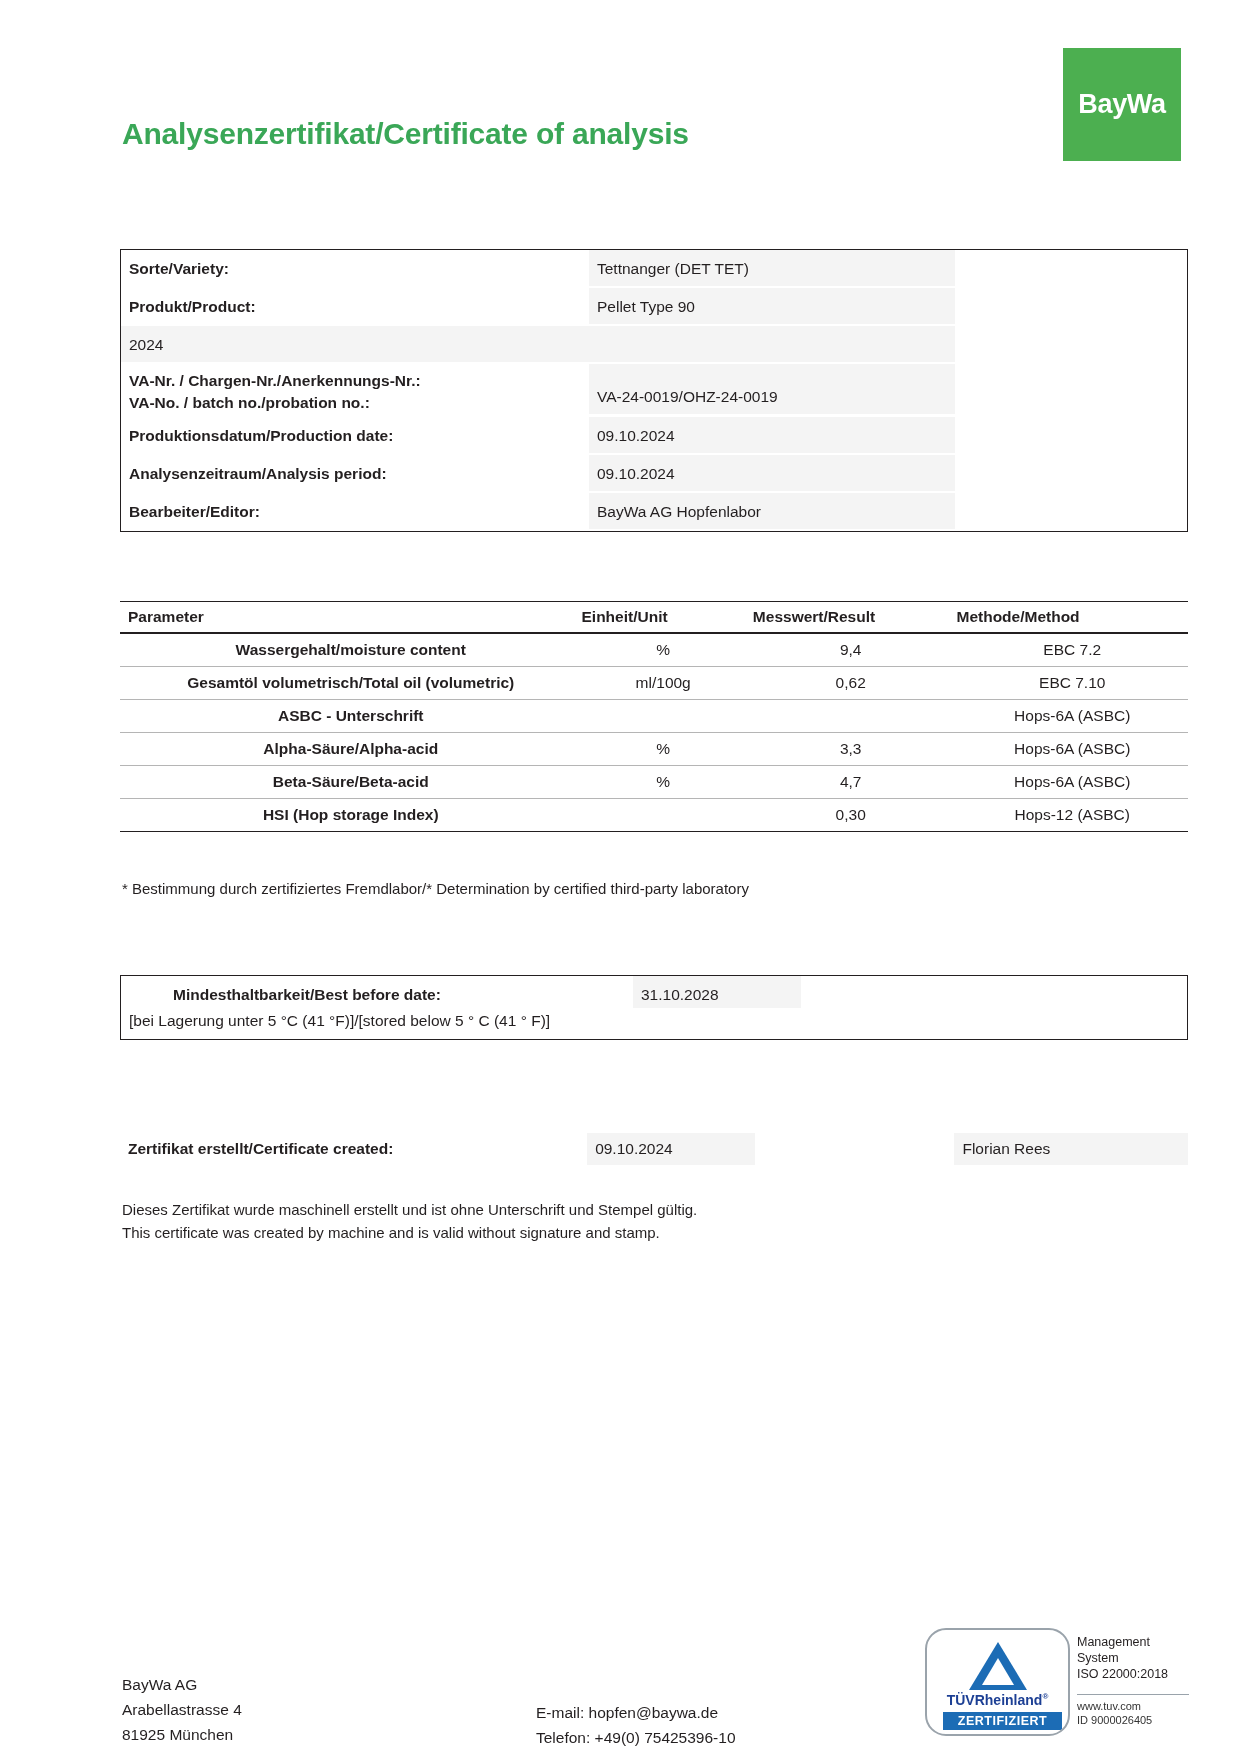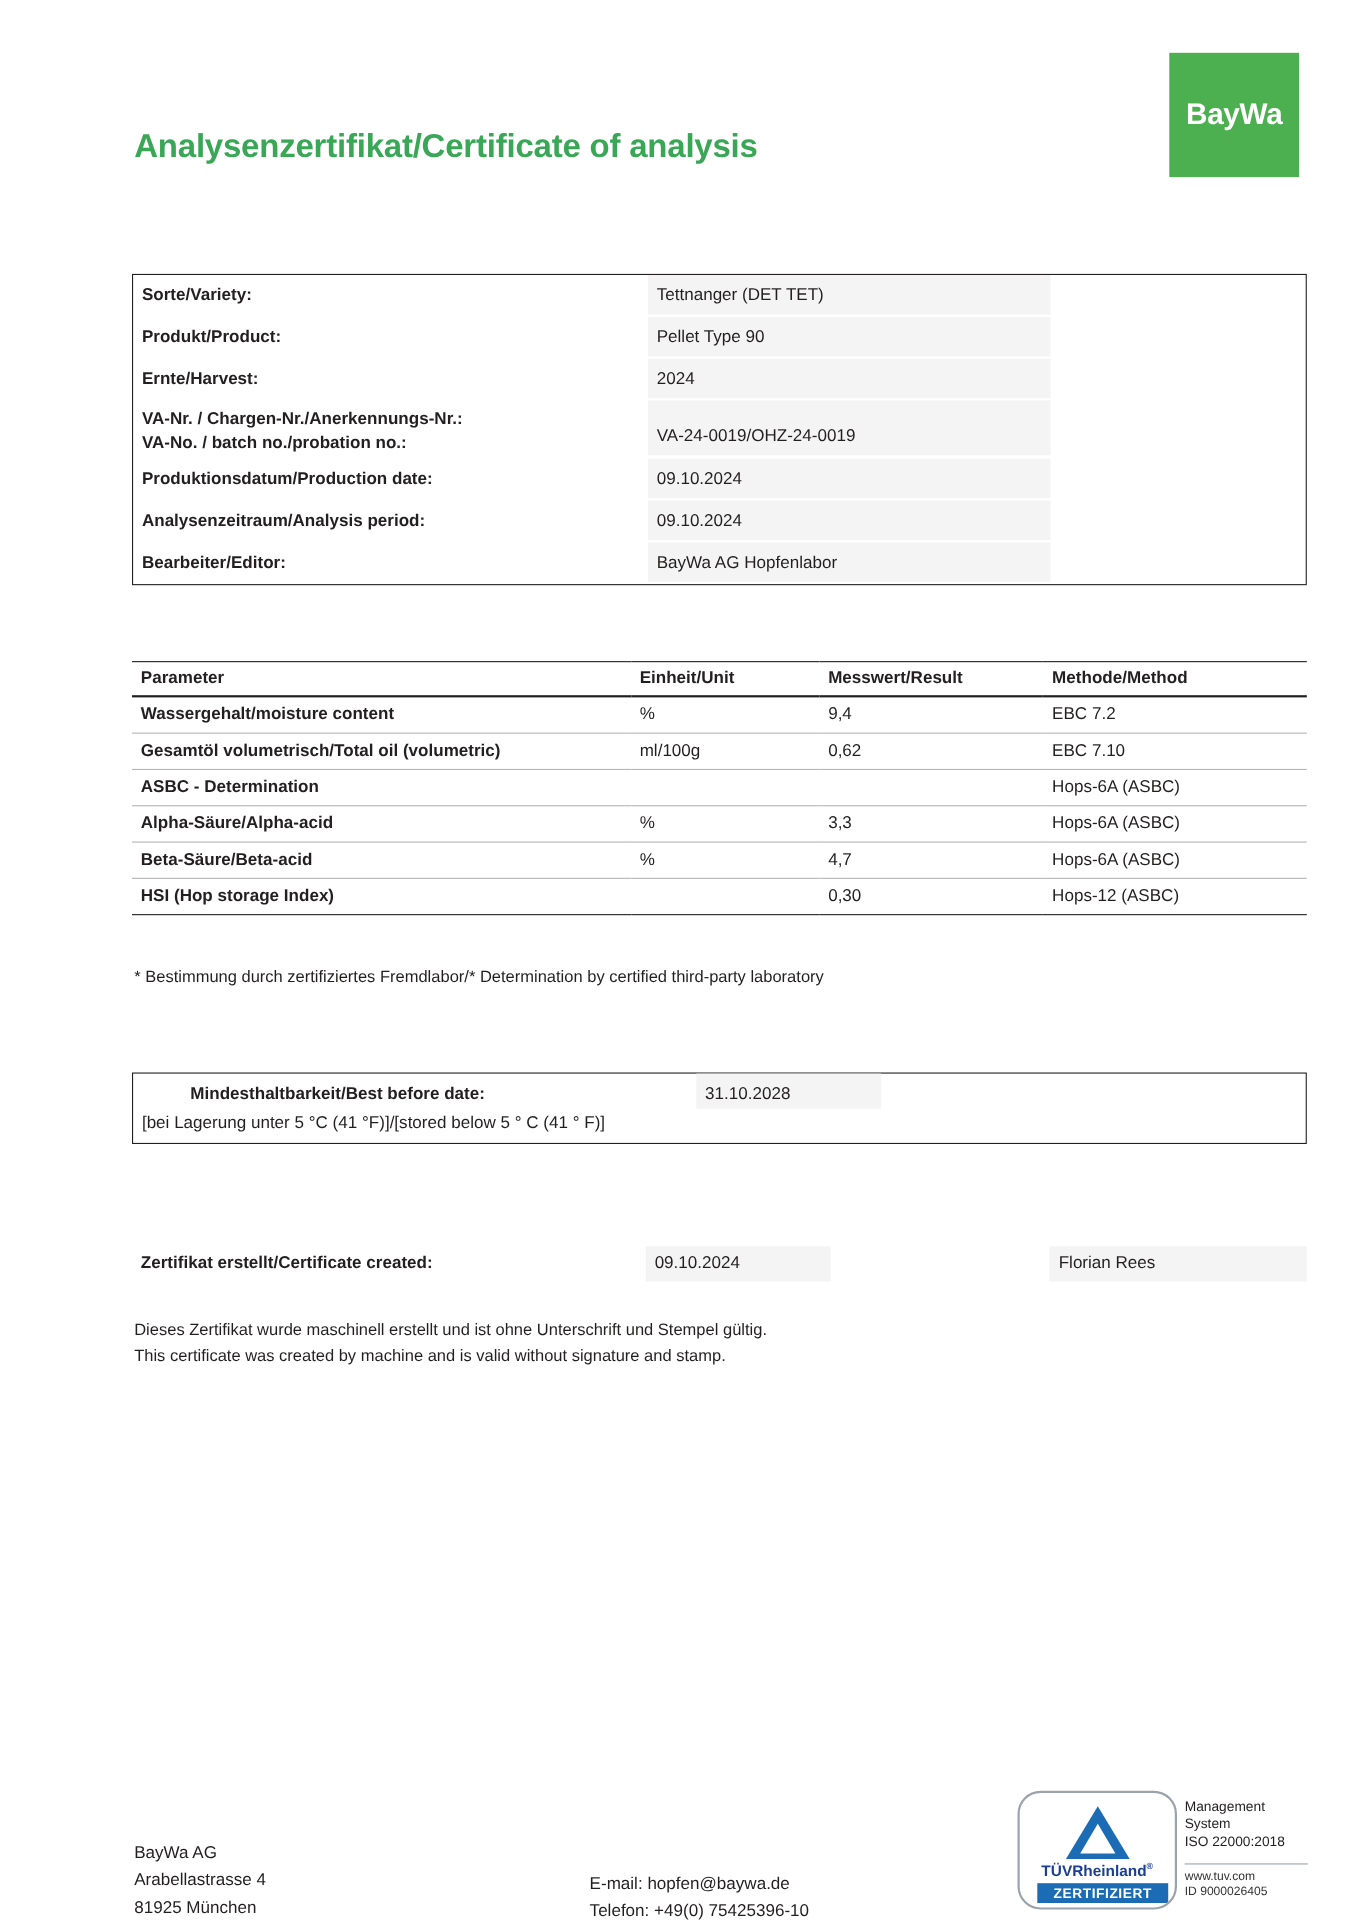--- a/index.html
+++ b/index.html
@@ -99,20 +99,21 @@
   }
   .param-table thead th {
     font-weight: bold;
     border-bottom: 2px solid #231f20;
     border-top: 1.5px solid #231f20;
     padding-top: 6px;
     padding-bottom: 6px;
   }
   .param-table tbody td {
     border-bottom: 1.2px solid #b5b5b5;
+    text-align: center;
   }
   .param-table tbody tr:last-child td {
     border-bottom: 1.5px solid #231f20;
   }
   .c-param { width: 462px; font-weight: bold; }
   .c-unit  { width: 168px; }
   .c-res   { width: 200px; }
   .c-meth  { width: 238px; }
 
   .footnote {
@@ -303,21 +304,20 @@
       <div class="info-label">Sorte/Variety:</div>
       <div class="info-value">Tettnanger (DET TET)</div>
       <div class="info-tail"></div>
     </div>
     <div class="info-row">
       <div class="info-label">Produkt/Product:</div>
       <div class="info-value">Pellet Type 90</div>
       <div class="info-tail"></div>
     </div>
     <div class="info-row">
-      <div class="info-label">Ernte/Harvest:</div>
       <div class="info-value">2024</div>
       <div class="info-tail"></div>
     </div>
     <div class="info-row tall">
       <div class="info-label">
         <div>VA-Nr. / Chargen-Nr./Anerkennungs-Nr.:</div>
         <div>VA-No. / batch no./probation no.:</div>
       </div>
       <div class="info-value">VA-24-0019/OHZ-24-0019</div>
       <div class="info-tail"></div>
@@ -355,21 +355,21 @@
         <td class="c-res">9,4</td>
         <td class="c-meth">EBC 7.2</td>
       </tr>
       <tr>
         <td class="c-param">Gesamtöl volumetrisch/Total oil (volumetric)</td>
         <td class="c-unit">ml/100g</td>
         <td class="c-res">0,62</td>
         <td class="c-meth">EBC 7.10</td>
       </tr>
       <tr>
-        <td class="c-param">ASBC - Determination</td>
+        <td class="c-param">ASBC - Unterschrift</td>
         <td class="c-unit"></td>
         <td class="c-res"></td>
         <td class="c-meth">Hops-6A (ASBC)</td>
       </tr>
       <tr>
         <td class="c-param">Alpha-Säure/Alpha-acid</td>
         <td class="c-unit">%</td>
         <td class="c-res">3,3</td>
         <td class="c-meth">Hops-6A (ASBC)</td>
       </tr>

